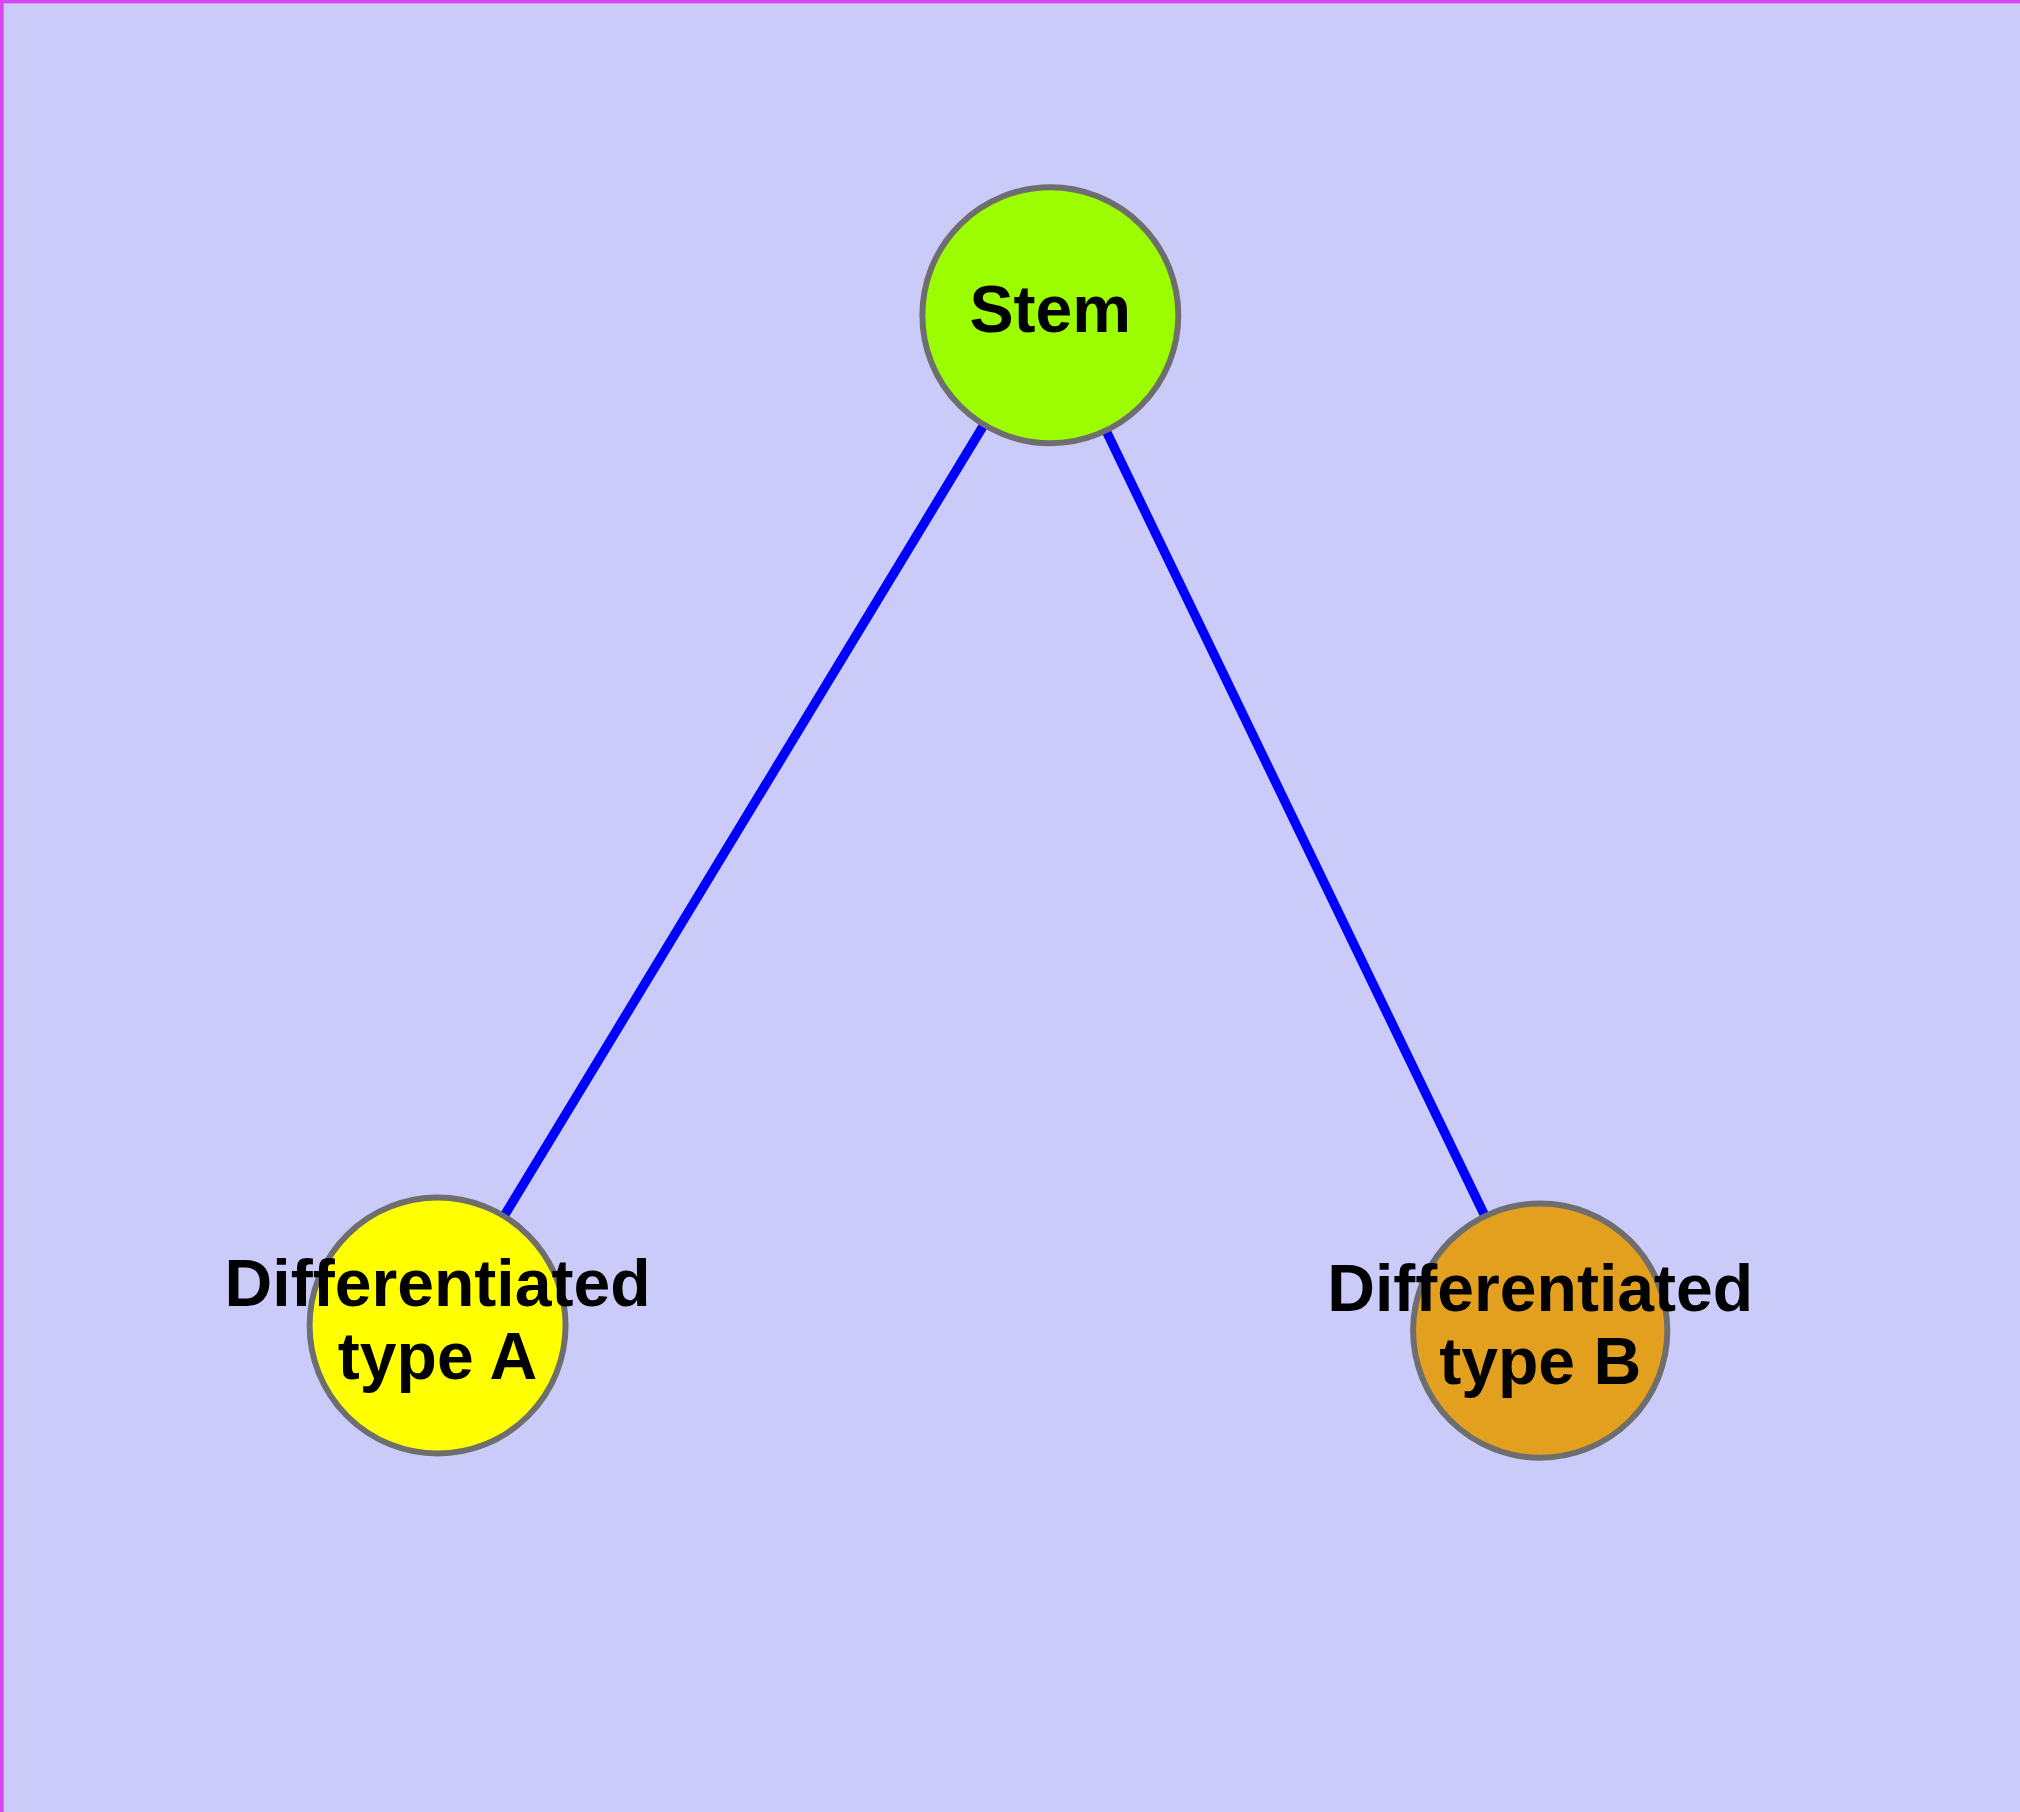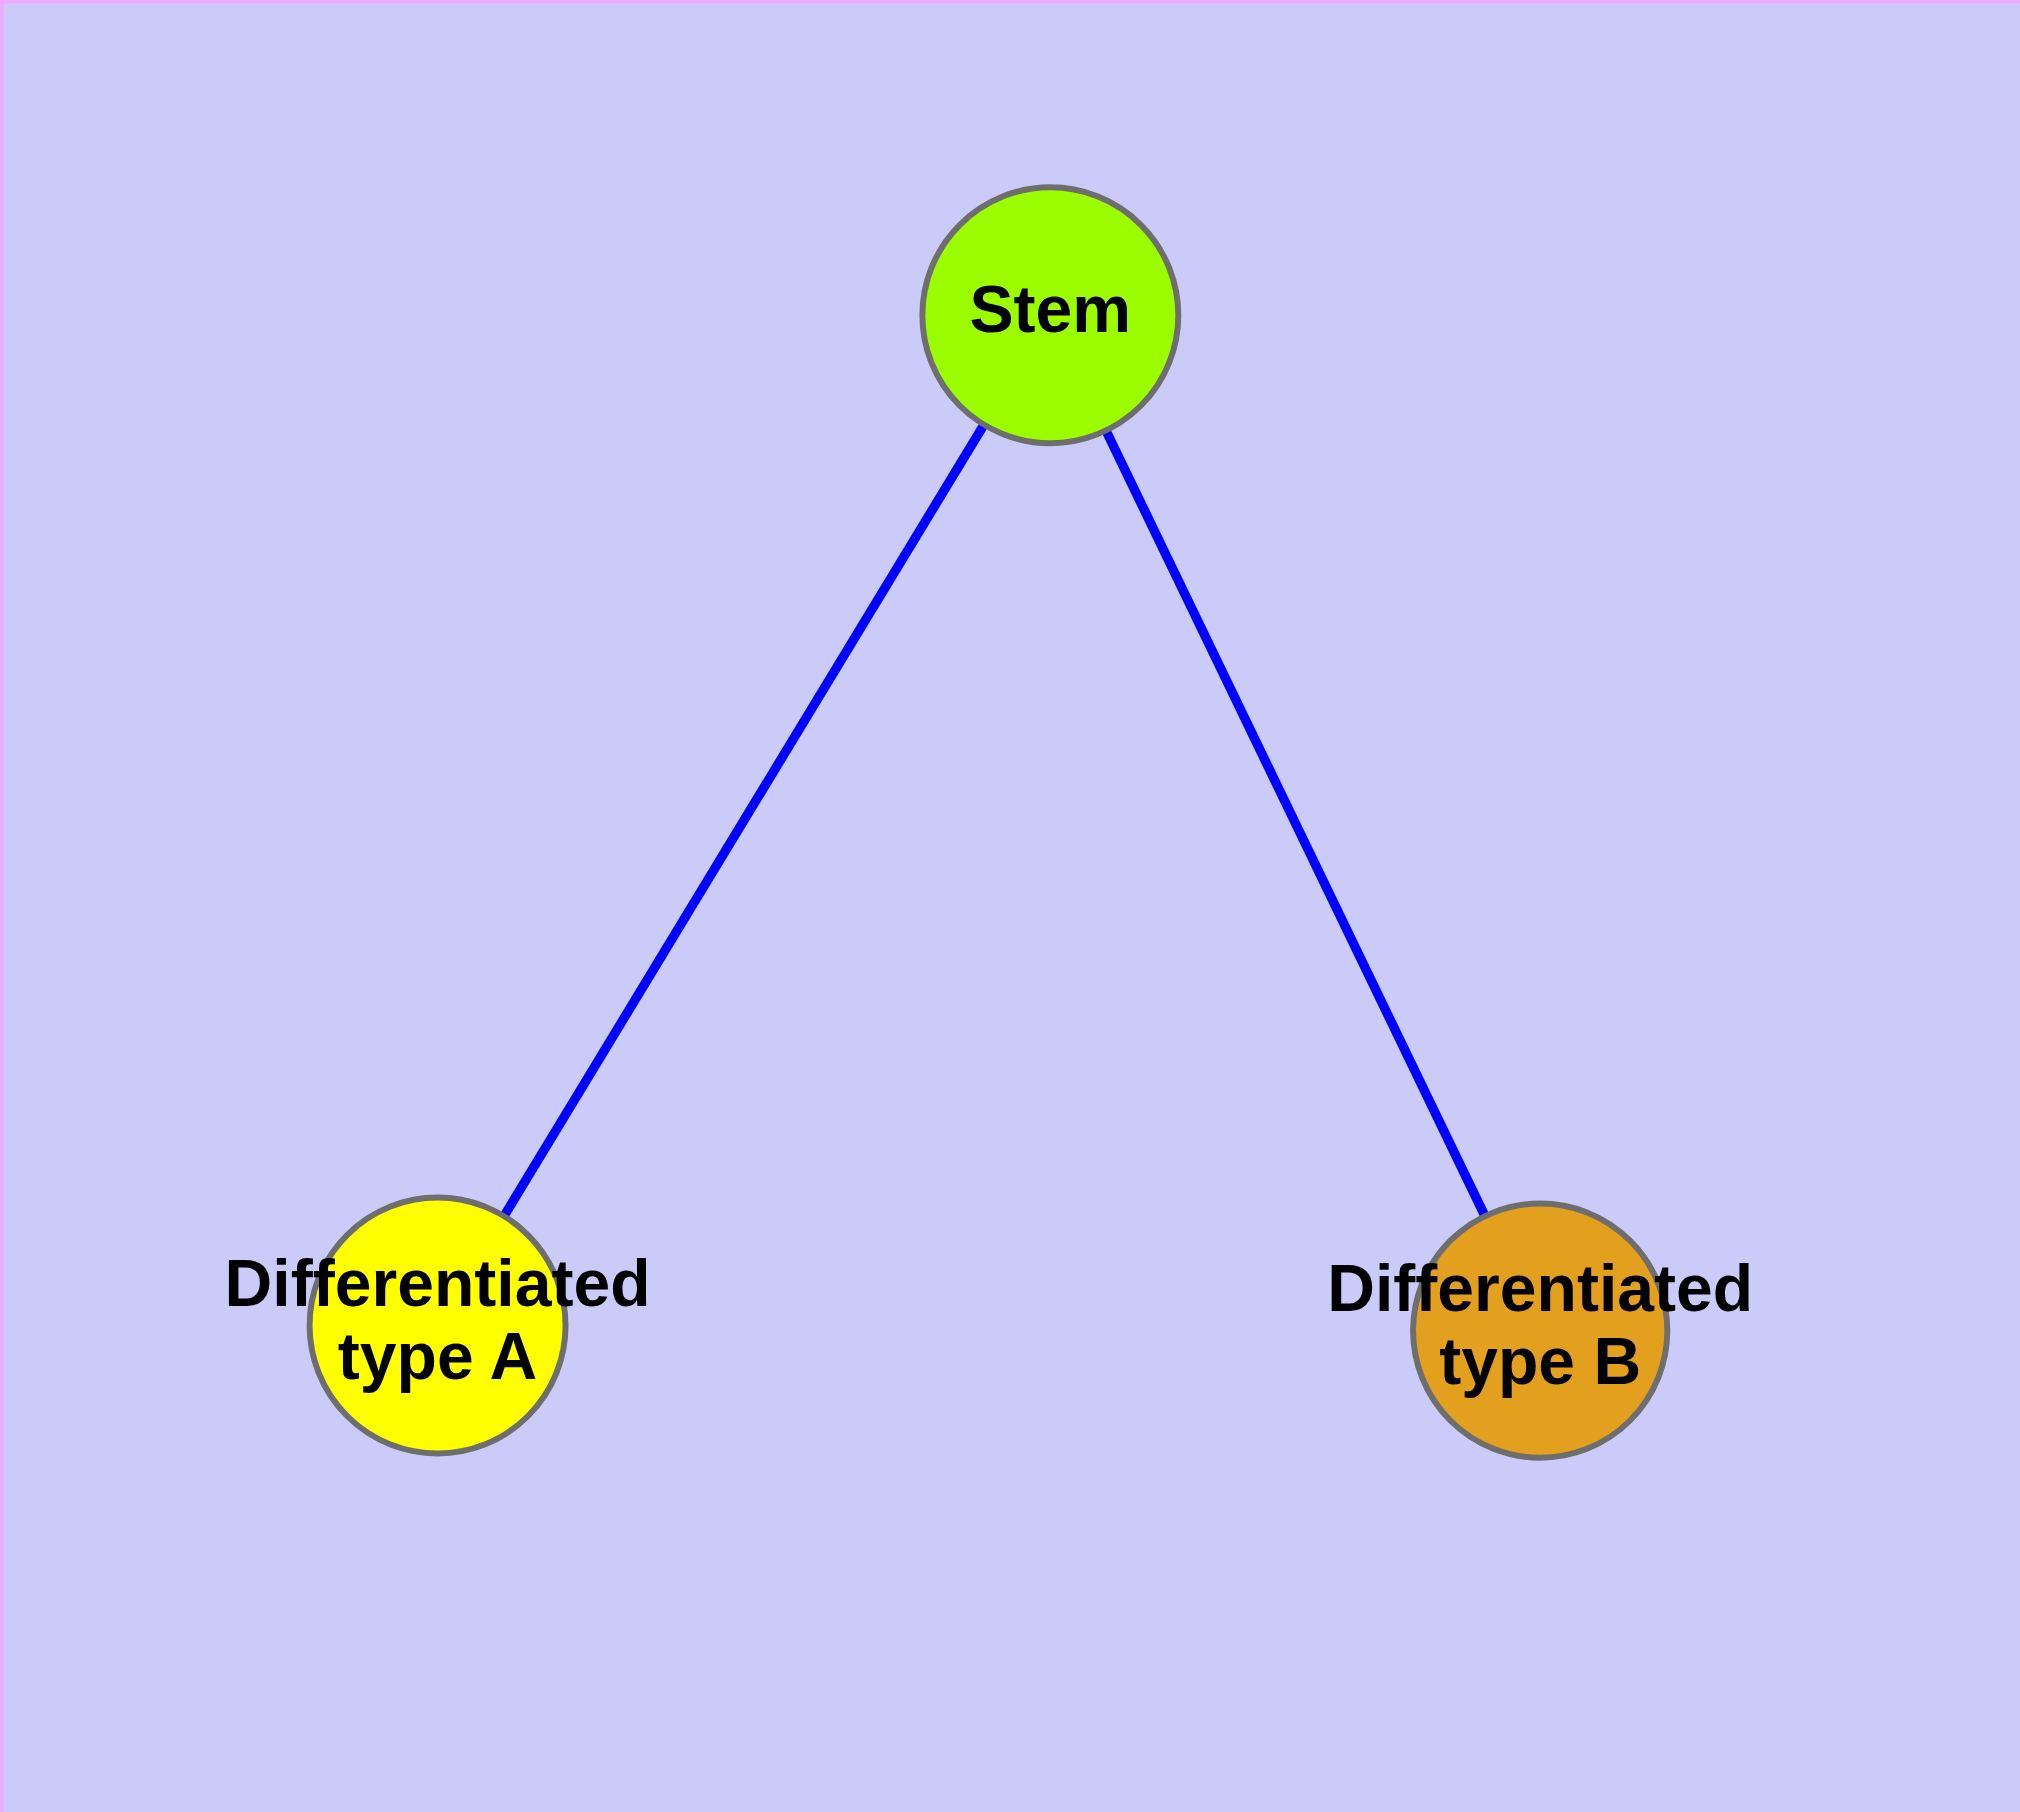--- a/index.html
+++ b/index.html
@@ -27,21 +27,21 @@
     font-family: "Liberation Sans", sans-serif;
     font-weight: bold;
     fill: #000000;
     text-anchor: middle;
     dominant-baseline: middle;
   }
 </style>
 </head>
 <body>
 
-<div id="canvas" style="background: #f0abfc;">
+<div id="canvas" style="background: #d946ef;">
   <svg id="graph-svg" viewBox="0 0 2384 2138" xmlns="http://www.w3.org/2000/svg">
 
     <rect id="bg-rect" x="4" y="4" width="2380" height="2134" fill="#cbcbfa"></rect>
 
     <g id="edges-layer">
         <line x1="1161.7280445661818" y1="499.3971934676506" x2="593.2719554338182" y2="1436.6028065323494" stroke="#0000ff" stroke-width="11" stroke-linecap="butt"></line>
         <line x1="1303.7462829497538" y1="506.1973131034688" x2="1752.6882558619895" y2="1436.7033400046082" stroke="#0000ff" stroke-width="11" stroke-linecap="butt"></line>
       </g>
     <g id="nodes-layer">
         <circle cx="1239" cy="372" r="151" fill="#9cfc00" stroke="#6e6e6e" stroke-width="7"></circle>

